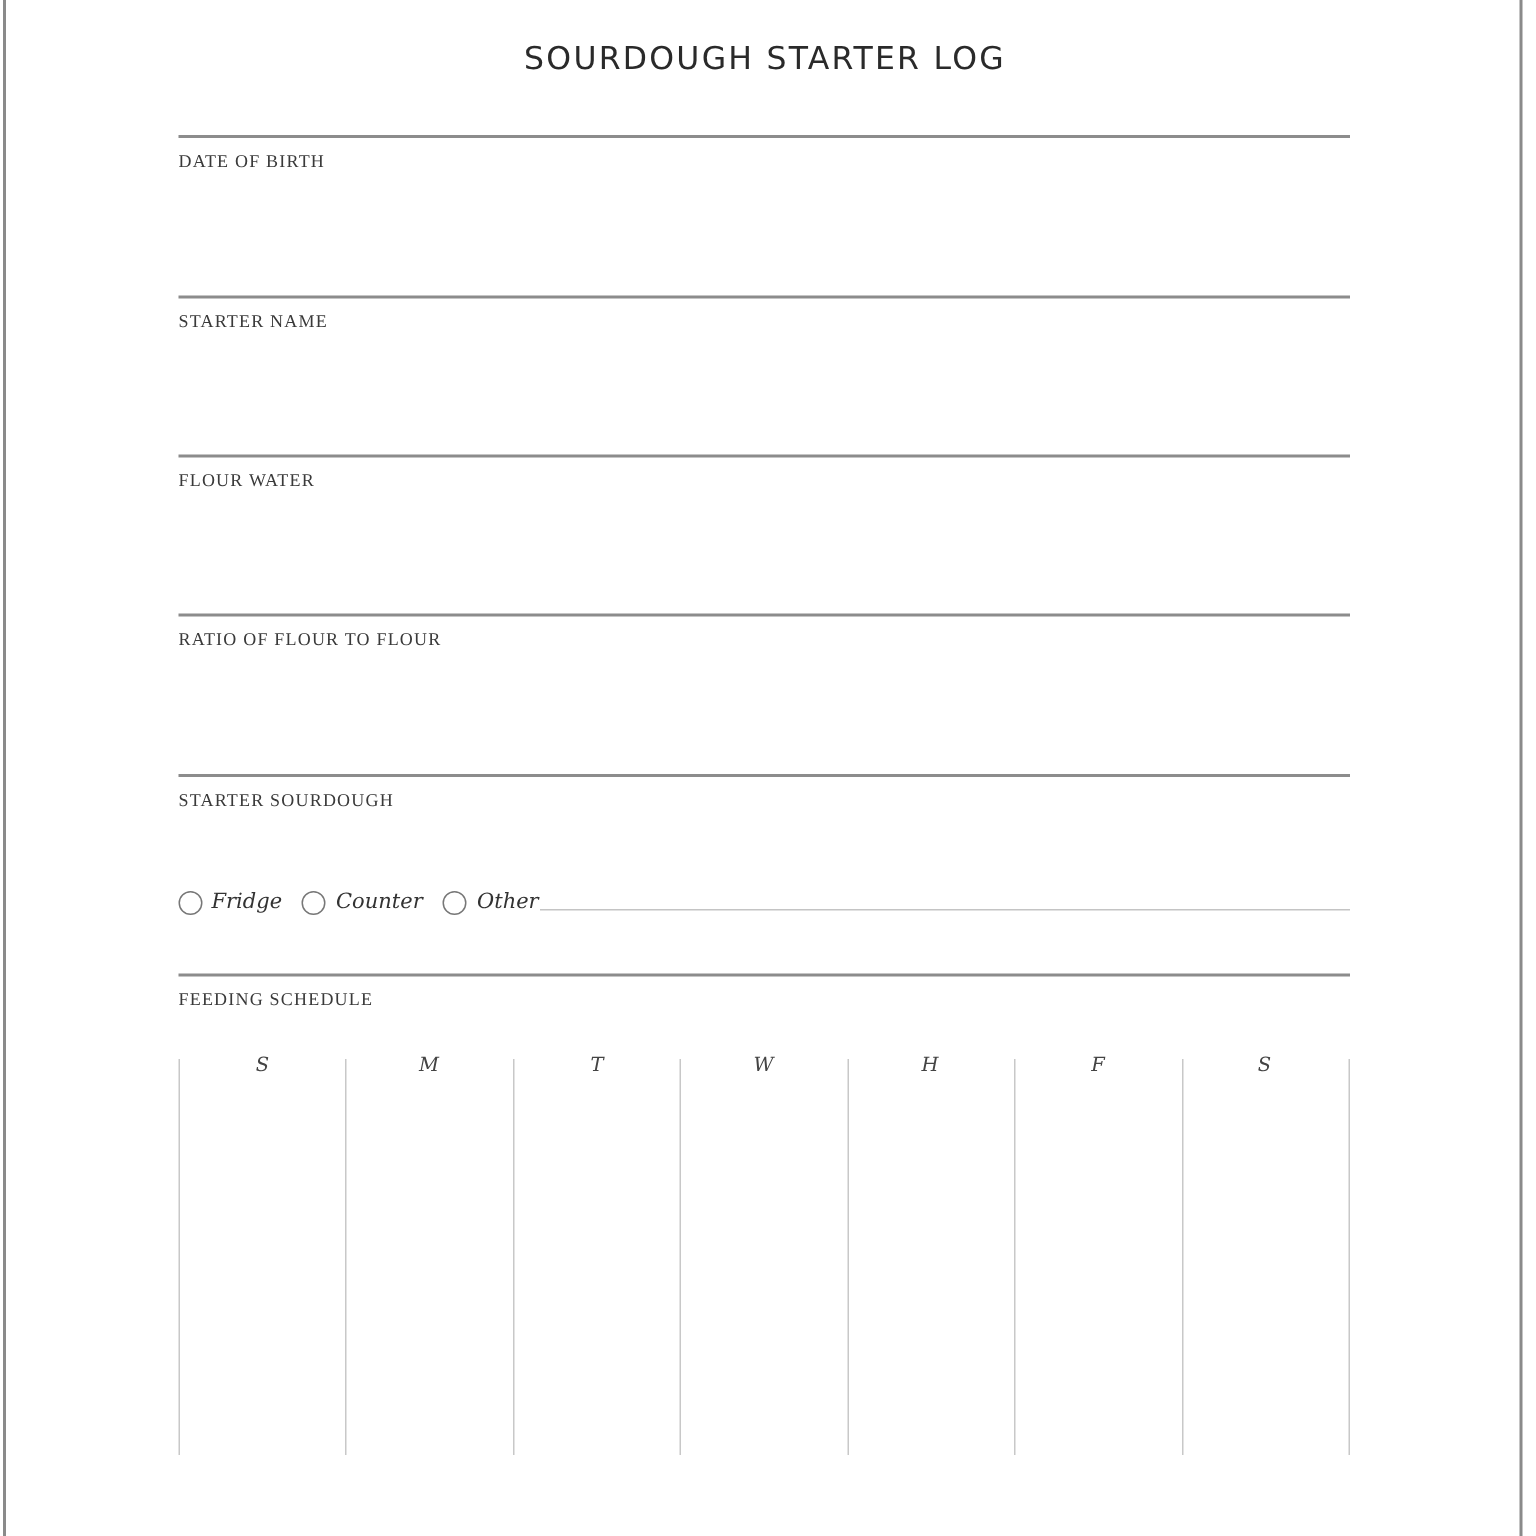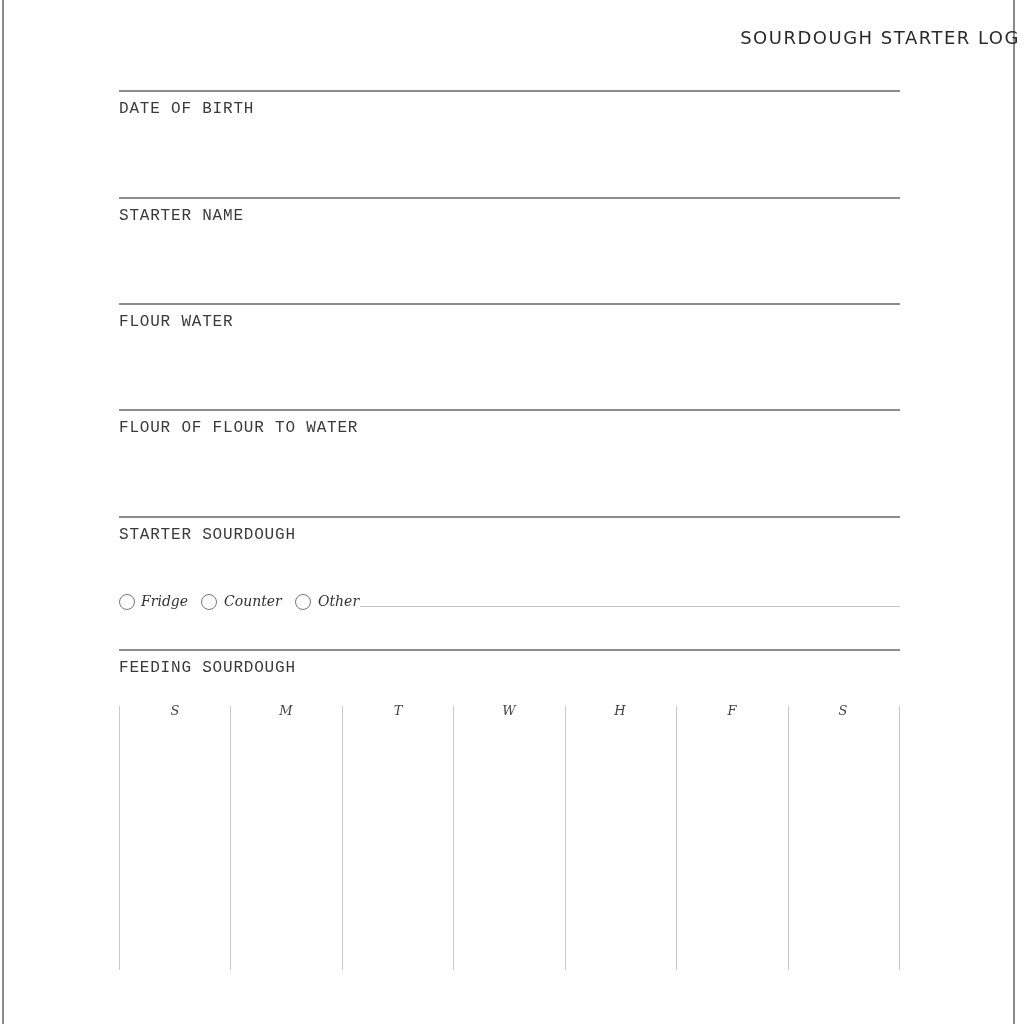--- a/index.html
+++ b/index.html
@@ -3,28 +3,28 @@
 <meta charset="utf-8">
 <style>
   html, body { margin: 0; padding: 0; background: #fff; }
   body { width: 1024px; height: 1024px; position: relative; overflow: hidden; }
   .page {
     position: absolute; left: 2px; top: -2px; width: 1013px; height: 1030px;
     border-left: 2px solid #8a8a8a; border-right: 2px solid #8a8a8a;
     box-sizing: border-box; background: #fff;
   }
   .title {
-    position: absolute; left: 0; top: 27px; width: 1020px; text-align: right;
-    font-family: "DejaVu Sans", sans-serif; font-size: 18px; letter-spacing: 1.5px;
+    position: absolute; left: 0; top: 27px; width: 1020px; text-align: center;
+    font-family: "DejaVu Sans", sans-serif; font-size: 21px; letter-spacing: 1.5px;
     color: #2a2a2a;
   }
   .rule { position: absolute; left: 119px; width: 781px; height: 0; border-top: 2px solid #8c8c8c; }
   .label {
     position: absolute; left: 119px;
-    font-family: Liberation Mono, monospace; font-size: 16px; letter-spacing: 0.8px;
+    font-family: Liberation Serif, serif; font-size: 12px; letter-spacing: 0.8px;
     color: #3a3a3a;
   }
   .radio-row { position: absolute; left: 118px; top: 592px; height: 22px; width: 782px; }
   .radio { position: absolute; top: 2px; width: 16px; height: 16px; border: 1px solid #777; border-radius: 50%; box-sizing: border-box; }
   .radio-label {
     position: absolute; top: 1px;
     font-family: "DejaVu Serif", serif; font-style: italic; font-size: 14px; color: #333;
   }
   .other-line { position: absolute; left: 242px; top: 14px; width: 540px; border-top: 1px solid #c4c4c4; }
   .col-line { position: absolute; top: 706px; height: 264px; width: 0; border-left: 1px solid #c8c8c8; }
@@ -46,38 +46,38 @@
 
 <div class="rule" style="top:197px"></div>
 <div class="label" style="top:207px">STARTER NAME</div>
 <div style="position:absolute;left:119px;top:225px;width:781px;height:76px"></div>
 
 <div class="rule" style="top:303px"></div>
 <div class="label" style="top:313px">FLOUR WATER</div>
 <div style="position:absolute;left:119px;top:331px;width:781px;height:76px"></div>
 
 <div class="rule" style="top:409px"></div>
-<div class="label" style="top:419px">FLOUR OF FLOUR TO WATER</div>
+<div class="label" style="top:419px">RATIO OF FLOUR TO FLOUR</div>
 <div style="position:absolute;left:119px;top:437px;width:781px;height:76px"></div>
 
 <div class="rule" style="top:516px"></div>
 <div class="label" style="top:526px">STARTER SOURDOUGH</div>
 
 <div class="radio-row">
   <div class="radio" style="left:1px"></div>
   <div class="radio-label" style="left:23px">Fridge</div>
   <div class="radio" style="left:83px"></div>
   <div class="radio-label" style="left:106px">Counter</div>
   <div class="radio" style="left:177px"></div>
   <div class="radio-label" style="left:200px">Other</div>
   <div class="other-line"></div>
 </div>
 
 <div class="rule" style="top:649px"></div>
-<div class="label" style="top:659px">FEEDING SOURDOUGH</div>
+<div class="label" style="top:659px">FEEDING SCHEDULE</div>
 
 <div>
   <div class="col-line" style="left:119px"></div>
   <div class="col-line" style="left:230px"></div>
   <div class="col-line" style="left:342px"></div>
   <div class="col-line" style="left:453px"></div>
   <div class="col-line" style="left:565px"></div>
   <div class="col-line" style="left:676px"></div>
   <div class="col-line" style="left:788px"></div>
   <div class="col-line" style="left:899px"></div>

